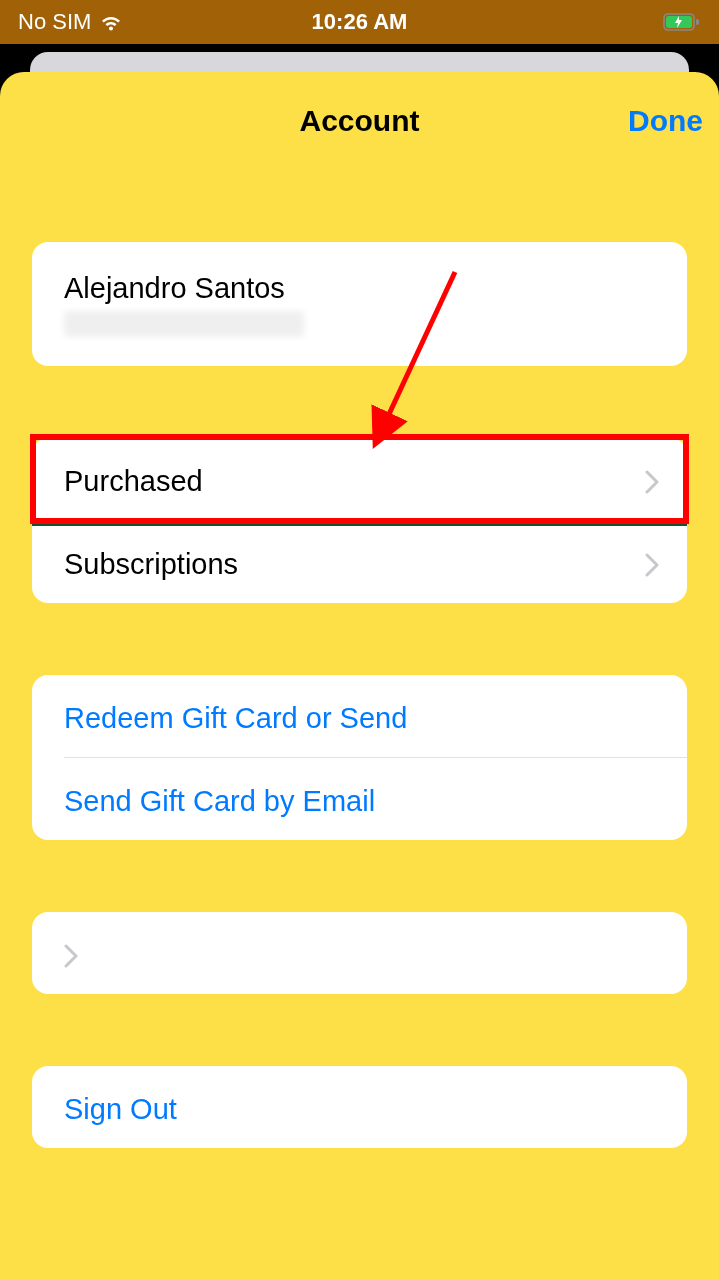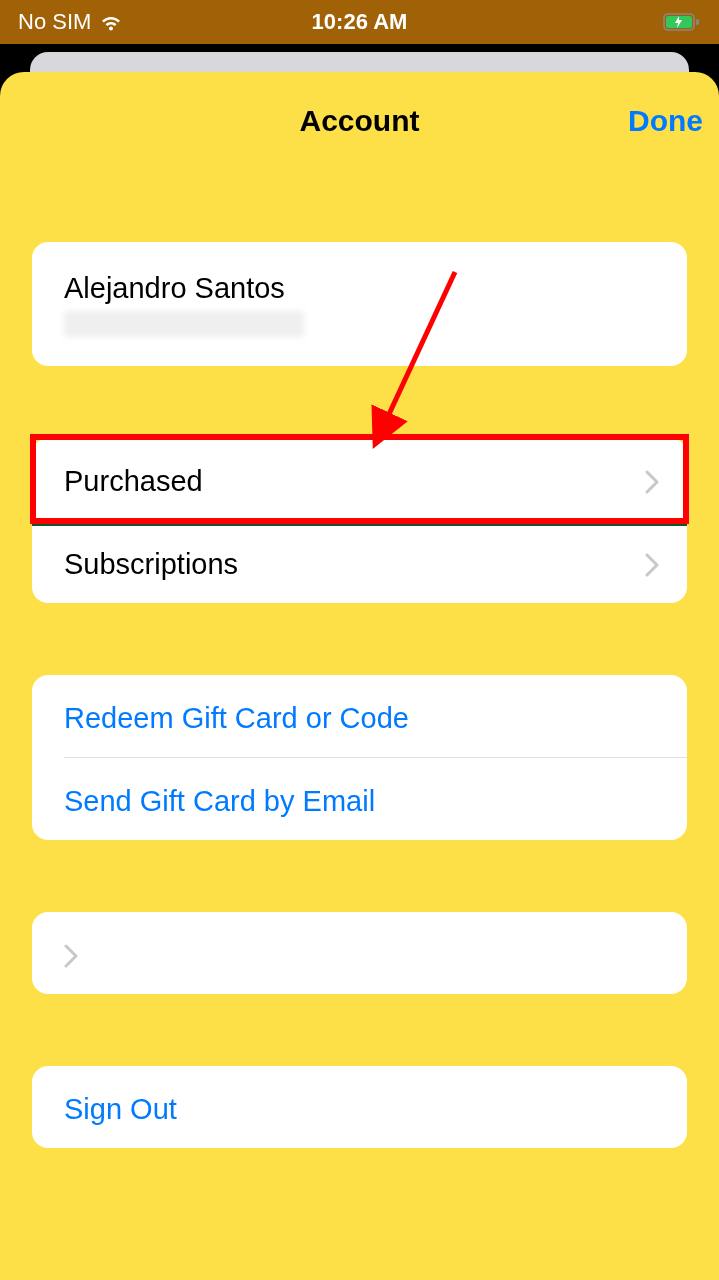--- a/index.html
+++ b/index.html
@@ -255,21 +255,21 @@
               <path d="M2 2 L12 12 L2 22" stroke="#c7c7cc" stroke-width="3" fill="none" stroke-linecap="round" stroke-linejoin="round"></path>
             </svg>
         </span>
       </div>
     </div>
 
     <div style="height:72px"></div>
 
     <div class="list-group">
       <div class="list-item no-divider">
-        <span class="list-label link">Redeem Gift Card or Code</span>
+        <span class="list-label link">Redeem Gift Card or Send</span>
       </div>
       <div class="list-item-inner-divider"></div>
       <div class="list-item no-divider" style="border-top:none;">
         <span class="list-label link">Send Gift Card by Email</span>
       </div>
     </div>
 
     <div style="height:72px"></div>
 
     <div class="list-group">

